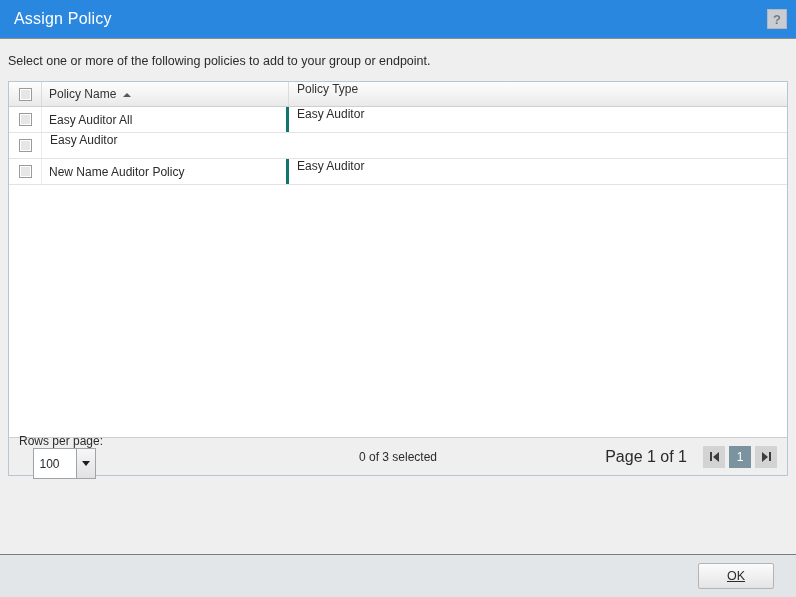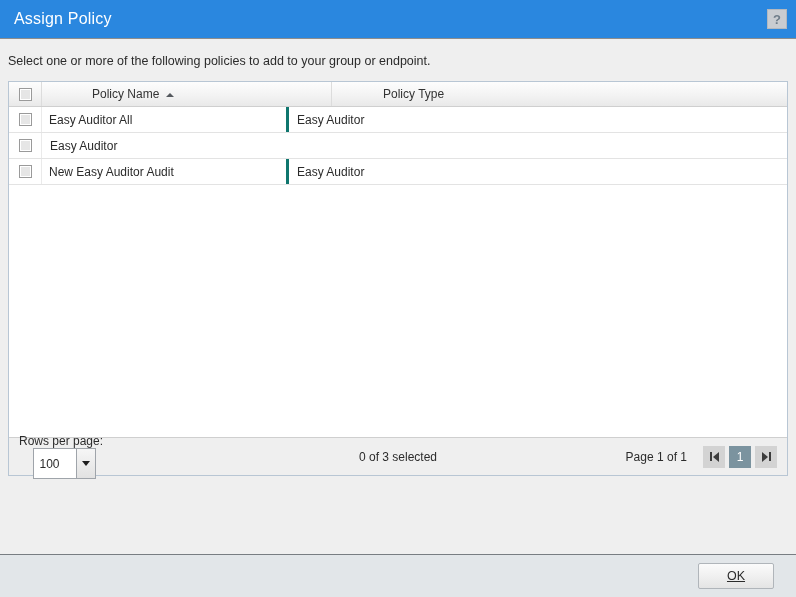--- a/index.html
+++ b/index.html
@@ -84,21 +84,20 @@
     display: flex;
     flex-direction: column;
   }
   .grid-head {
     display: flex;
     height: 25px;
     background: linear-gradient(to bottom, #fdfdfd 0%, #f3f3f3 55%, #e9e9e9 100%);
     border-bottom: 1px solid #cfcfcf;
     flex: 0 0 auto;
     box-sizing: border-box;
-    gap: 43px;
   }
   .col-check {
     width: 33px;
     flex: 0 0 33px;
     display: flex;
     align-items: center;
     justify-content: center;
     box-sizing: border-box;
   }
   .grid-head .col-check { border-right: 1px solid #dcdcdc; }
@@ -107,21 +106,20 @@
     flex: 0 0 247px;
     display: flex;
     align-items: center;
     padding-left: 7px;
     box-sizing: border-box;
   }
   .grid-head .col-name { border-right: 1px solid #dcdcdc; }
   .col-type {
     flex: 1 1 auto;
     display: flex;
-    align-items: center;
     padding-left: 8px;
     box-sizing: border-box;
   }
   .head-label {
     font-size: 12px;
     color: #333333;
   }
   .sort-arrow {
     width: 0;
     height: 0;
@@ -230,21 +228,21 @@
     pointer-events: none;
   }
   .pager {
     margin-left: auto;
     display: flex;
     align-items: center;
     position: relative;
     z-index: 2;
   }
   .page-label {
-    font-size: 12px;
+    font-size: 16px;
     color: #2b2b2b;
     margin-right: 12px;
     margin-left: 30px;
   }
   .pg-btn {
     width: 22px;
     height: 22px;
     margin-left: 4px;
     background: #d3d3d3;
     display: flex;
@@ -364,21 +362,21 @@
           <div class="col-type">
             <span class="cell-text">Easy Auditor</span>
           </div>
         </div>
 
         <div class="grid-row">
           <div class="col-check">
             <span class="chk"></span>
           </div>
           <div class="col-name">
-            <span class="cell-text">New Easy Auditor Audit</span>
+            <span class="cell-text">New Name Auditor Policy</span>
           </div>
           <div class="col-type">
             <span class="cell-text">Easy Auditor</span>
           </div>
         </div>
 
       </div>
 
       <div class="grid-foot">
 

